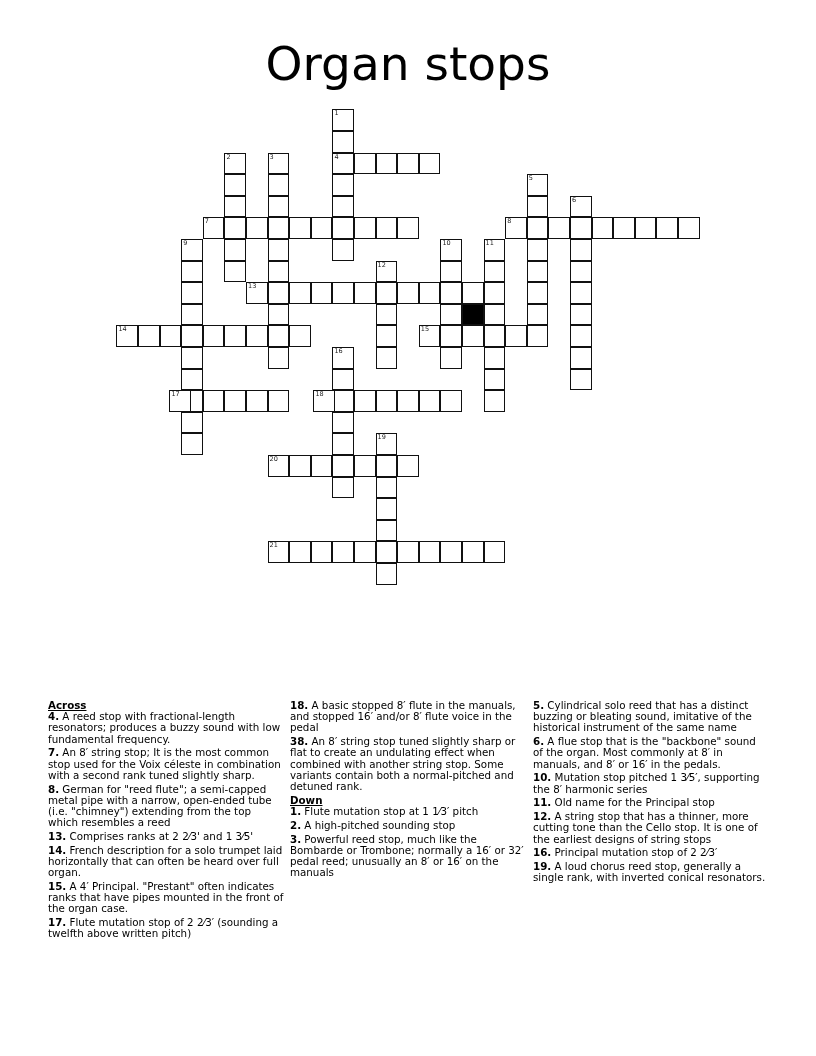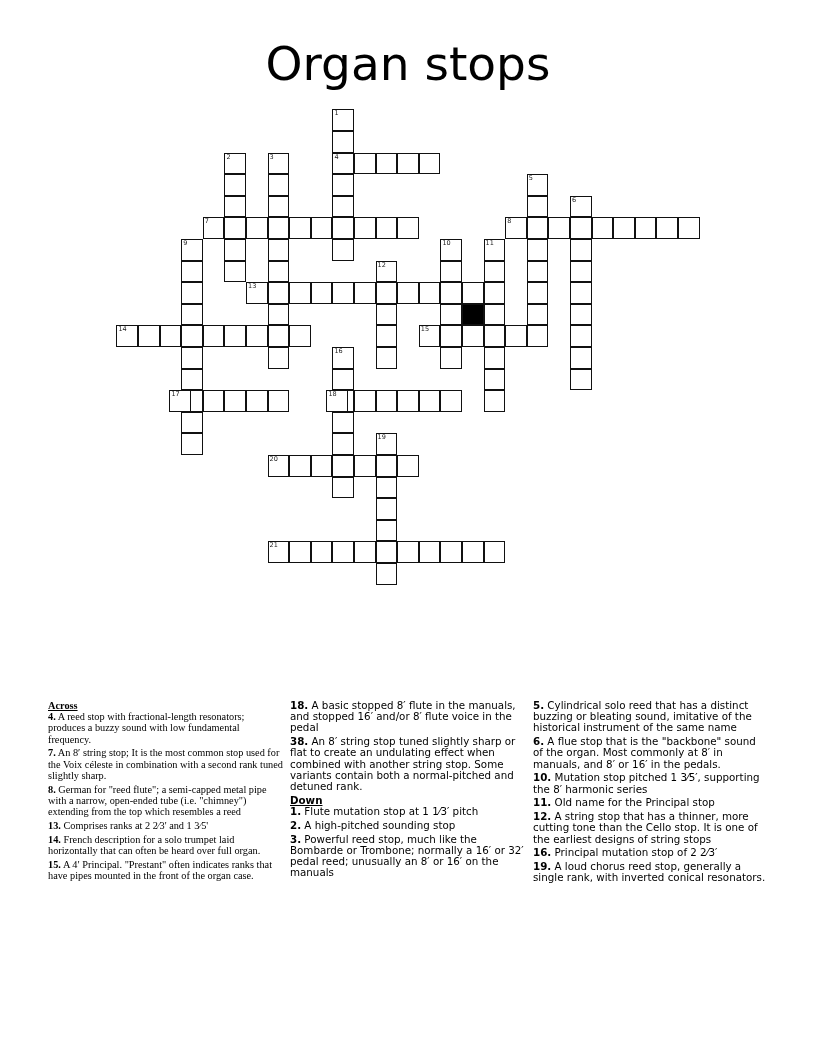--- a/index.html
+++ b/index.html
@@ -6,21 +6,21 @@
   body { width: 816px; height: 1056px; position: relative; overflow: hidden; font-family: "DejaVu Sans", sans-serif; color: #000; }
   .title { position: absolute; left: 0; top: 34px; width: 816px; text-align: center; font-size: 47px; font-family: "DejaVu Sans", sans-serif; letter-spacing: 0px; line-height: 60px; }
   .grid { position: absolute; left: 0; top: 0; width: 816px; height: 700px; }
   .cell { position: absolute; width: 21.6px; height: 21.6px; box-sizing: border-box; border: 1.2px solid #111; background: #fff; margin-left: -0.6px; margin-top: -0.6px; }
   .cell.block { background: #000; }
   .cell .num { position: absolute; left: 1px; top: 0px; font-size: 6.5px; line-height: 7px; color: #222; }
   .clues { position: absolute; top: 700px; font-size: 10.3px; line-height: 11.2px; }
   .clues .head { text-decoration: underline; font-weight: bold; }
   .clue { margin-bottom: 2.6px; }
   .clue b { font-weight: bold; }
-  .col1 { left: 48px; width: 236px; font-family: Liberation Serif, serif; }
+  .col1 { left: 48px; width: 236px; }
   .col2 { left: 290px; width: 236px; }
   .col3 { left: 533px; width: 236px; }
 </style>
 </head>
 <body>
 
 <div class="title">Organ stops</div>
 
 <div class="grid" id="grid">
     <div class="cell" style="left: 333px; top: 110px;">
@@ -167,21 +167,21 @@
     <div class="cell" style="left: 333px; top: 434px;"></div>
     <div class="cell" style="left: 333px; top: 455.6px;"></div>
     <div class="cell" style="left: 333px; top: 477.2px;"></div>
     <div class="cell" style="left: 170px; top: 390.8px;">
       <span class="num">17</span>
     </div>
     <div class="cell" style="left: 203.4px; top: 390.8px;"></div>
     <div class="cell" style="left: 225px; top: 390.8px;"></div>
     <div class="cell" style="left: 246.6px; top: 390.8px;"></div>
     <div class="cell" style="left: 268.2px; top: 390.8px;"></div>
-    <div class="cell" style="left: 327px; top: 390.8px;">
+    <div class="cell" style="left: 314px; top: 390.8px;">
       <span class="num">18</span>
     </div>
     <div class="cell" style="left: 354.6px; top: 390.8px;"></div>
     <div class="cell" style="left: 376.2px; top: 390.8px;"></div>
     <div class="cell" style="left: 397.8px; top: 390.8px;"></div>
     <div class="cell" style="left: 419.4px; top: 390.8px;"></div>
     <div class="cell" style="left: 441px; top: 390.8px;"></div>
     <div class="cell" style="left: 376.2px; top: 434px;">
       <span class="num">19</span>
     </div>
@@ -214,20 +214,21 @@
   </div>
 
 <div class="clues col1">
   <div class="head">Across</div>
   <div class="clue"><b>4.</b> <span>A reed stop with fractional-length resonators; produces a buzzy sound with low fundamental frequency.</span></div>
   <div class="clue"><b>7.</b> <span>An 8′ string stop; It is the most common stop used for the Voix céleste in combination with a second rank tuned slightly sharp.</span></div>
   <div class="clue"><b>8.</b> <span>German for "reed flute"; a semi-capped metal pipe with a narrow, open-ended tube (i.e. "chimney") extending from the top which resembles a reed</span></div>
   <div class="clue"><b>13.</b> <span>Comprises ranks at 2 2⁄3' and 1 3⁄5'</span></div>
   <div class="clue"><b>14.</b> <span>French description for a solo trumpet laid horizontally that can often be heard over full organ.</span></div>
   <div class="clue"><b>15.</b> <span>A 4′ Principal. "Prestant" often indicates ranks that have pipes mounted in the front of the organ case.</span></div>
+  <div class="clue"><b>17.</b> <span>Flute mutation stop of 2 2⁄3′ (sounding a twelfth above written pitch)</span></div>
 </div>
 
 <div class="clues col2">
   <div class="clue"><b>18.</b> <span>A basic stopped 8′ flute in the manuals, and stopped 16′ and/or 8′ flute voice in the pedal</span></div>
   <div class="clue"><b>38.</b> <span>An 8′ string stop tuned slightly sharp or flat to create an undulating effect when combined with another string stop. Some variants contain both a normal-pitched and detuned rank.</span></div>
   <div class="head">Down</div>
   <div class="clue"><b>1.</b> <span>Flute mutation stop at 1 1⁄3′ pitch</span></div>
   <div class="clue"><b>2.</b> <span>A high-pitched sounding stop</span></div>
   <div class="clue"><b>3.</b> <span>Powerful reed stop, much like the Bombarde or Trombone; normally a 16′ or 32′ pedal reed; unusually an 8′ or 16′ on the manuals</span></div>
 </div>

